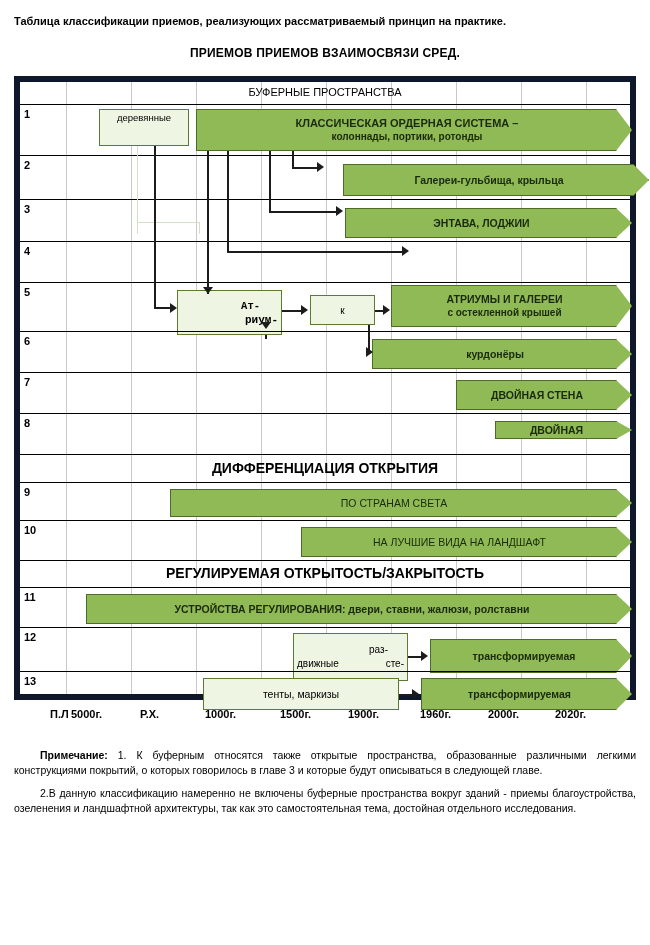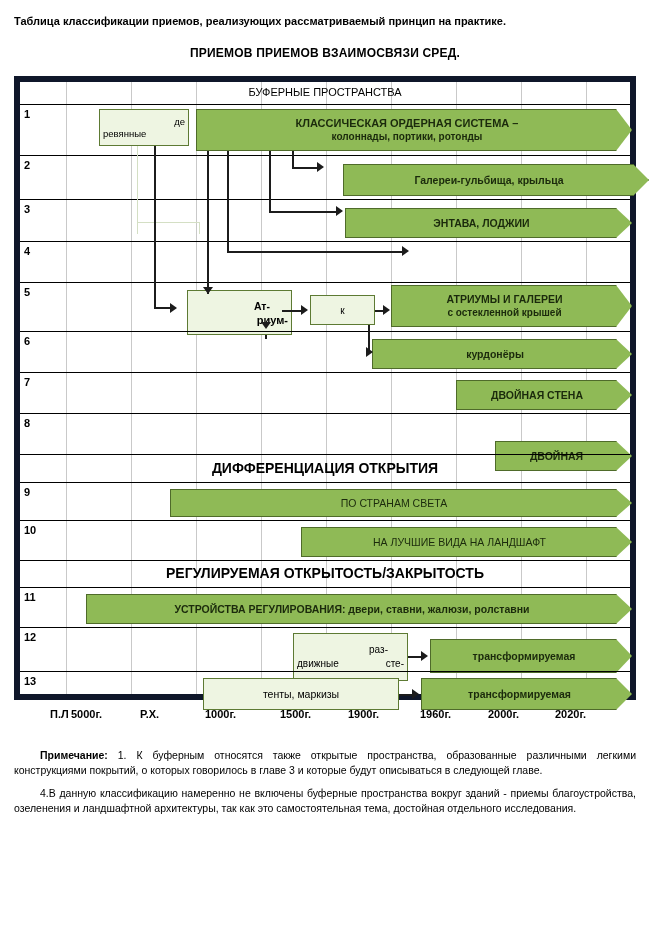--- a/index.html
+++ b/index.html
@@ -127,21 +127,21 @@
     <div class="gridline-v" style="left:306px;"></div>
     <div class="gridline-v" style="left:371px;"></div>
     <div class="gridline-v" style="left:436px;"></div>
     <div class="gridline-v" style="left:501px;"></div>
     <div class="gridline-v" style="left:566px;"></div>
 
     <div class="section-head sec-buffer" style="top:4px;">БУФЕРНЫЕ ПРОСТРАНСТВА</div>
     <div class="rowline" style="top:22px;"></div>
 
     <div class="rownum" style="top:26px;">1</div>
-    <div class="pbox twocol" style="left:79px; top:27px; width:90px; height:37px; flex-direction:column; align-items:stretch; justify-content:center;">
+    <div class="pbox twocol" style="left:79px; top:27px; width:90px; height:37px; flex-direction:row; align-items:stretch; justify-content:center;">
       <div style="text-align:right; font-size:9.5px; line-height:12px;">де</div>
       <div style="text-align:left; font-size:9.5px; line-height:12px;">ревянные</div>
     </div>
     <div class="bar t2" style="left:176px; top:27px; width:436px; height:42px;">
       <div>КЛАССИЧЕСКАЯ ОРДЕРНАЯ СИСТЕМА –</div>
       <div class="sub">колоннады, портики, ротонды</div>
     </div>
     <div class="rowline" style="top:73px;"></div>
 
     <div class="rownum" style="top:77px;">2</div>
@@ -153,21 +153,21 @@
     <div class="rownum" style="top:121px;">3</div>
     <div class="bar" style="left:325px; top:126px; width:287px; height:30px;">
       <div>ЭНТАВА, ЛОДЖИИ</div>
     </div>
     <div class="rowline" style="top:159px;"></div>
 
     <div class="rownum" style="top:163px;">4</div>
     <div class="rowline" style="top:200px;"></div>
 
     <div class="rownum" style="top:204px;">5</div>
-    <div class="pbox" style="left:167px; top:208px; width:105px; height:45px; flex-direction:column; align-items:stretch; justify-content:center;">
+    <div class="pbox" style="left:157px; top:208px; width:105px; height:45px; flex-direction:column; align-items:stretch; justify-content:center;font-family:Liberation Mono, monospace;">
       <div style="text-align:right; font-size:10.5px; font-weight:bold; line-height:14px; padding-right:18px;">Ат-</div>
       <div style="text-align:right; font-size:11px; font-weight:bold; line-height:14px; padding-left:6px;">риум-</div>
     </div>
     <div class="pbox" style="left:290px; top:213px; width:65px; height:30px; font-size:10px;">
       <span>к</span>
     </div>
     <div class="bar" style="left:371px; top:203px; width:241px; height:42px;">
       <div>АТРИУМЫ И ГАЛЕРЕИ</div>
       <div class="sub">с остекленной крышей</div>
     </div>
@@ -179,21 +179,21 @@
     </div>
     <div class="rowline" style="top:290px;"></div>
 
     <div class="rownum" style="top:294px;">7</div>
     <div class="bar" style="left:436px; top:298px; width:176px; height:30px;">
       <div>ДВОЙНАЯ СТЕНА</div>
     </div>
     <div class="rowline" style="top:331px;"></div>
 
     <div class="rownum" style="top:335px;">8</div>
-    <div class="bar" style="left:475px; top:339px; width:137px; height:30px;margin-top:20px;">
+    <div class="bar" style="left:475px; top:339px; width:137px; height:18px;">
       <div>ДВОЙНАЯ</div>
     </div>
     <div class="rowline" style="top:372px;"></div>
 
     <div class="section-head sec-big" style="top:378px;">ДИФФЕРЕНЦИАЦИЯ ОТКРЫТИЯ</div>
     <div class="rowline" style="top:400px;"></div>
 
     <div class="rownum" style="top:404px;">9</div>
     <div class="bar" style="left:150px; top:407px; width:462px; height:28px; font-weight:normal;">
       <div style="font-weight:normal;">ПО СТРАНАМ СВЕТА</div>
@@ -288,17 +288,17 @@
     <span style="left:334px;">1900г.</span>
     <span style="left:406px;">1960г.</span>
     <span style="left:474px;">2000г.</span>
     <span style="left:541px;">2020г.</span>
   </div>
 
   <div class="notes">
     <p style="text-indent:26px;">
       <b>Примечание:</b><span> 1. К буферным относятся также открытые пространства, образованные различными легкими конструкциями покрытий, о которых говорилось в главе 3 и которые будут описываться в следующей главе.</span>
     </p>
-    <p class="ind">4.В данную классификацию намеренно не включены буферные пространства вокруг зданий - приемы благоустройства, озеленения и ландшафтной архитектуры, так как это самостоятельная тема, достойная отдельного исследования.</p>
+    <p class="ind">2.В данную классификацию намеренно не включены буферные пространства вокруг зданий - приемы благоустройства, озеленения и ландшафтной архитектуры, так как это самостоятельная тема, достойная отдельного исследования.</p>
   </div>
 
 
 </div>
 
 </body></html>

